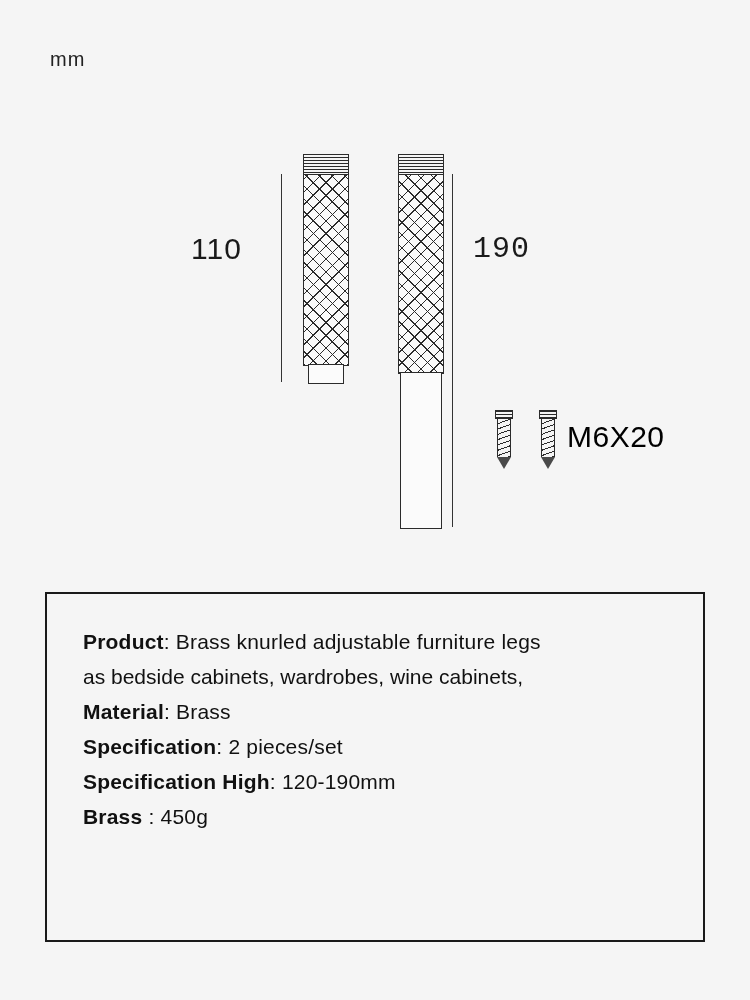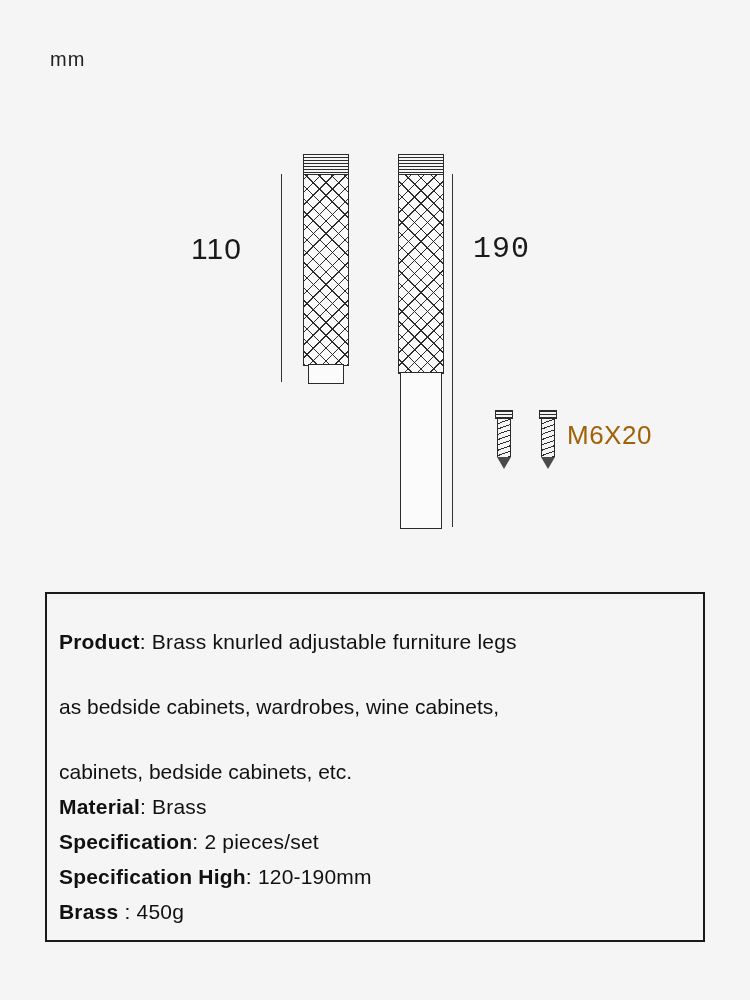--- a/index.html
+++ b/index.html
@@ -120,50 +120,49 @@
     width: 0;
     height: 0;
     margin-left: 2px;
     border-left: 7px solid transparent;
     border-right: 7px solid transparent;
     border-top: 12px solid #2b2b2b;
     opacity: .85;
   }
   .screw-label {
     position: absolute;
-    font-size: 26px;
+    font-size: 30px;
     letter-spacing: 0.5px;
-    color: #a16207;
+    color: #000000;
   }
 
   
   .spec-box {
     position: absolute;
     left: 45px;
     top: 592px;
     width: 660px;
     height: 350px;
     border: 2px solid #1a1a1a;
     box-sizing: border-box;
-    padding: 30px 28px 0 12px;
+    padding: 30px 28px 0 36px;
   }
   .spec-line {
     font-size: 21px;
     line-height: 35px;
     color: #111;
     letter-spacing: 0.2px;
   }
   .spec-key {
     font-weight: bold;
   }
   .spec-cont {
     font-size: 21px;
     line-height: 35px;
     color: #111;
-    margin-top: 30px;
   }
 </style>
 </head>
 <body>
 
 <div class="unit-label">mm</div>
 
 <div class="diagram">
 
   <div class="leg">
@@ -197,21 +196,20 @@
   <div class="screw-label" style="left:556px; top:330px;">M6X20</div>
 </div>
 
 <div class="spec-box">
 
   <div class="spec-line">
     <span class="spec-key">Product</span><span>: </span><span>Brass knurled adjustable furniture legs</span>
   </div>
 
   <div class="spec-cont">as bedside cabinets, wardrobes, wine cabinets,</div>
-  <div class="spec-cont">cabinets, bedside cabinets, etc.</div>
 
   <div class="spec-line">
     <span class="spec-key">Material</span><span>: </span><span>Brass</span>
   </div>
 
   <div class="spec-line">
     <span class="spec-key">Specification</span><span>: </span><span>2 pieces/set</span>
   </div>
 
   <div class="spec-line">

